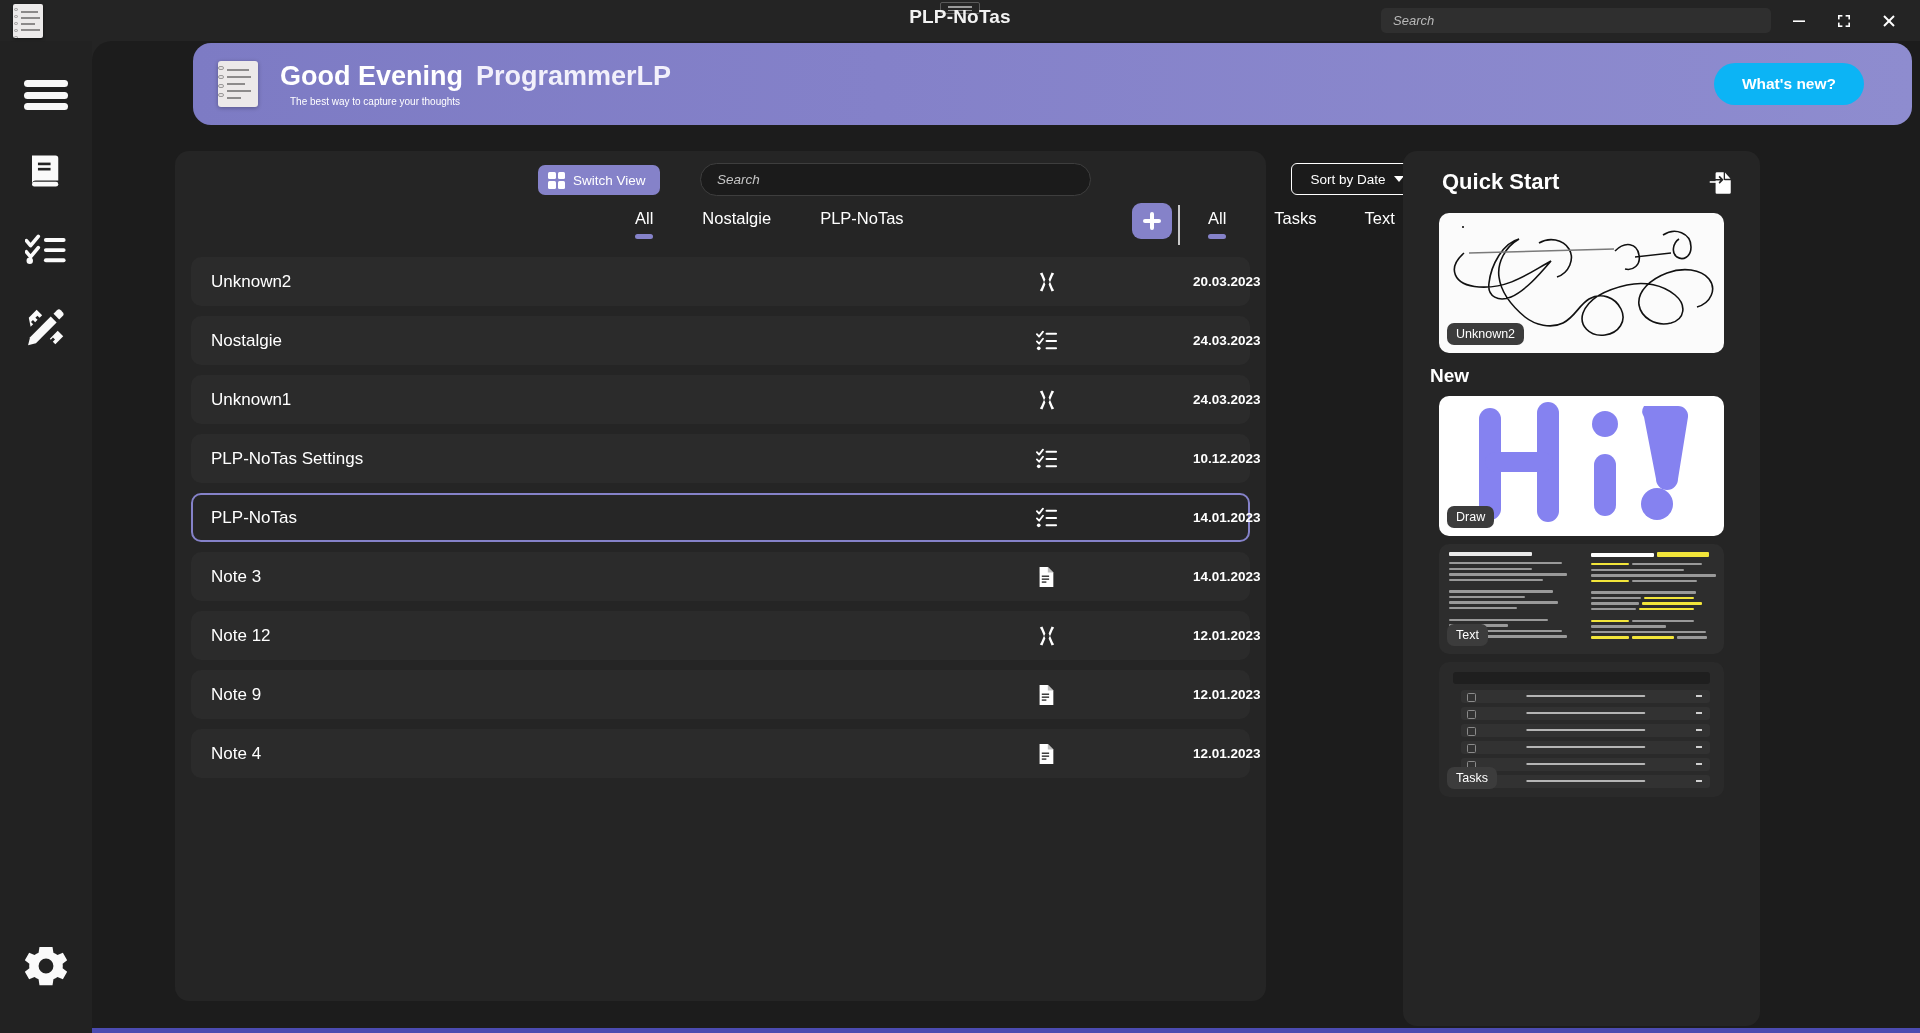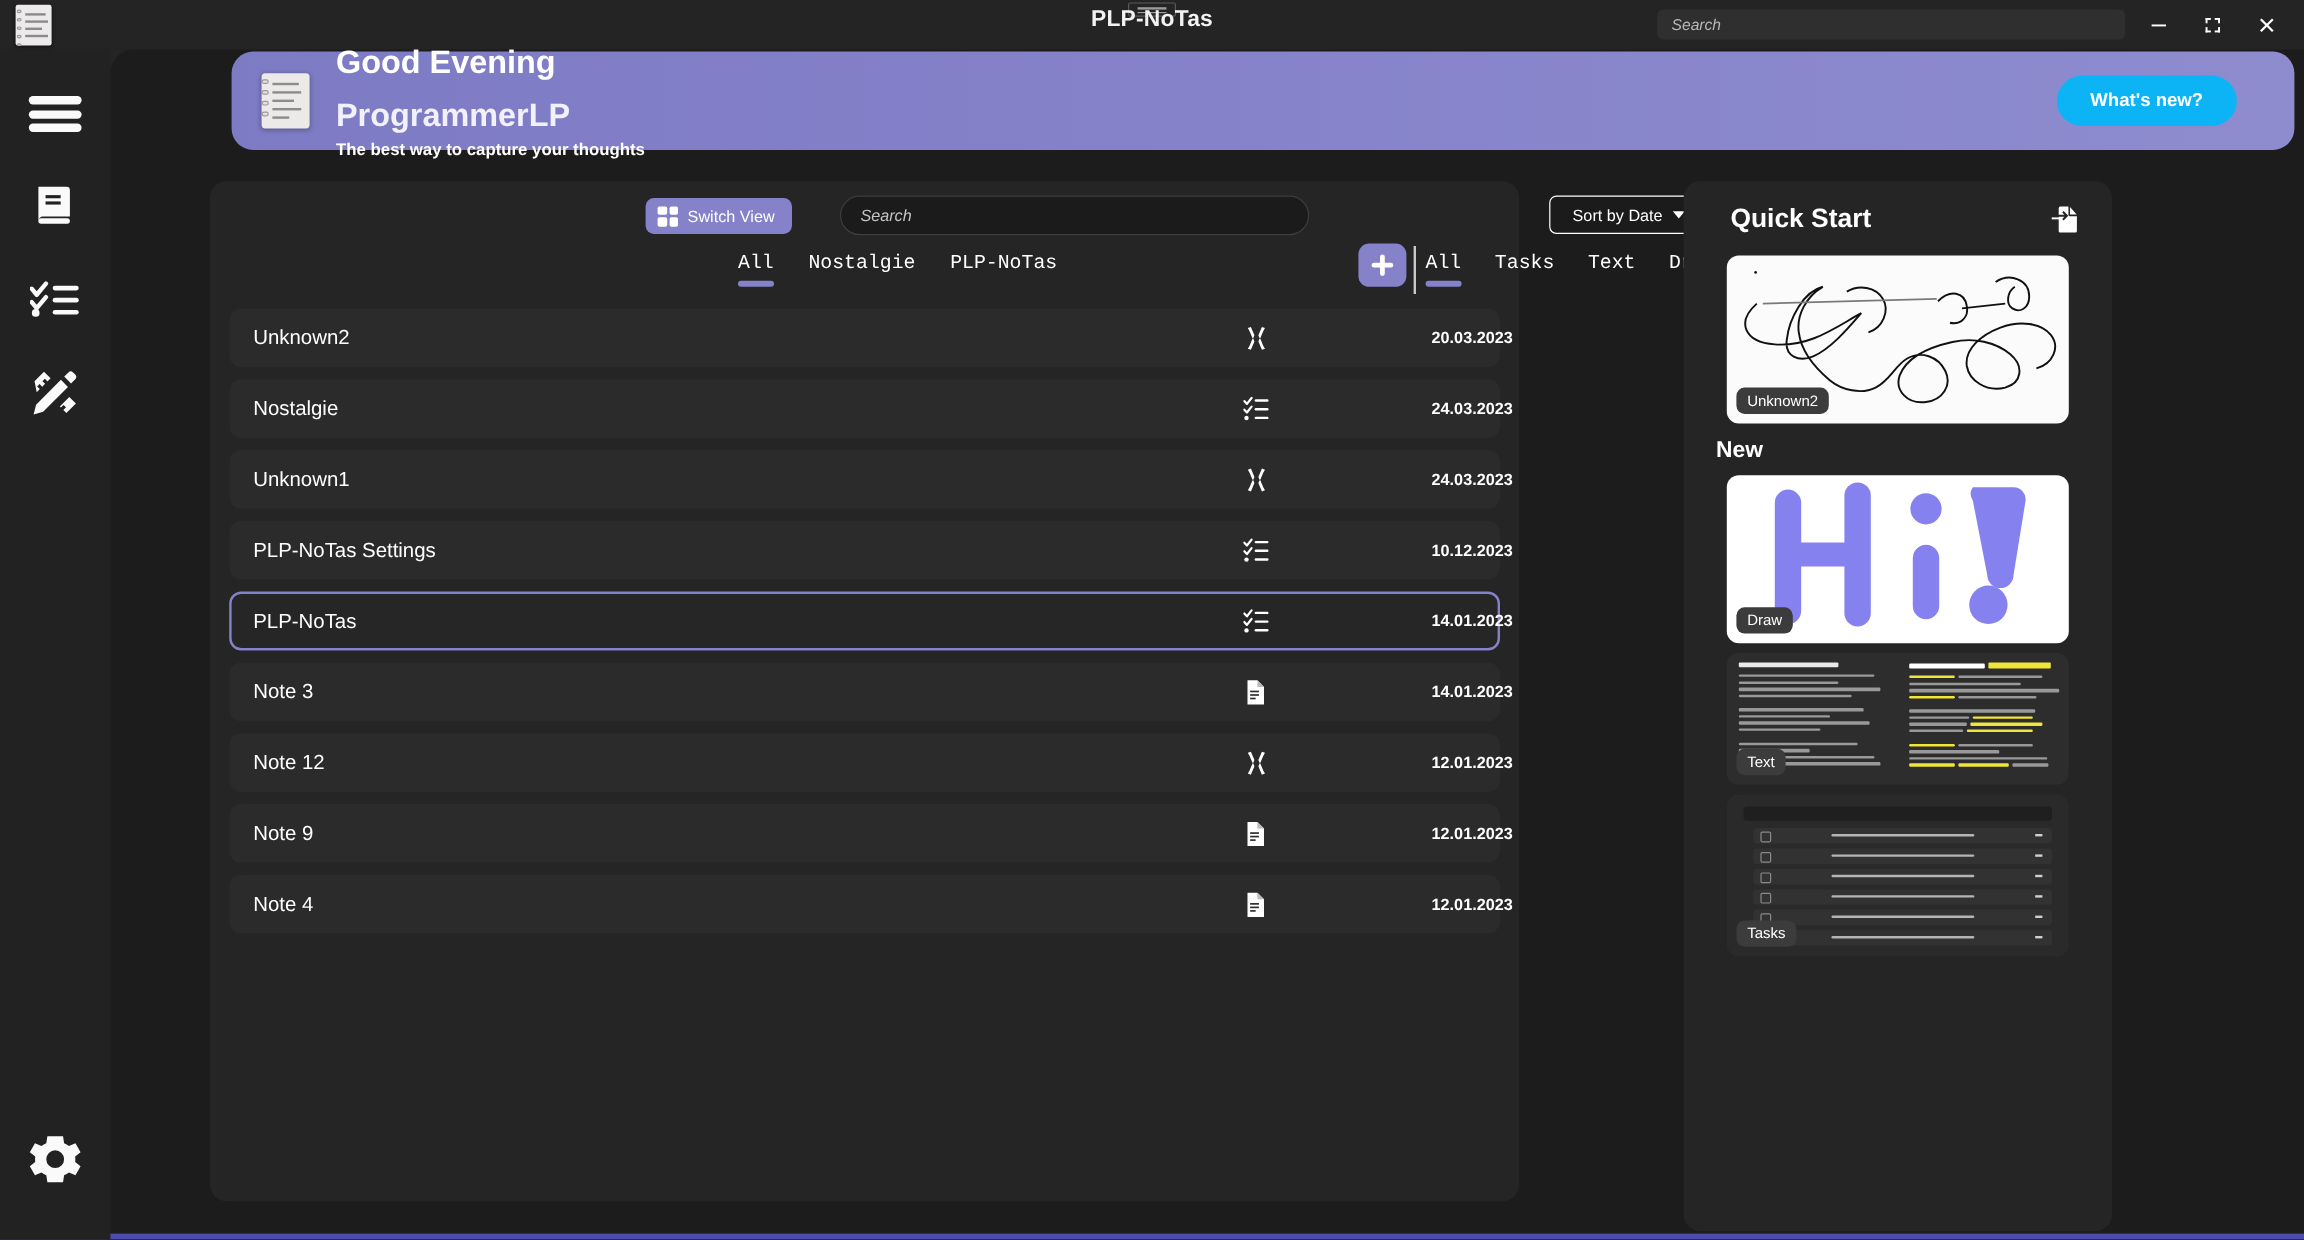--- a/index.html
+++ b/index.html
@@ -85,24 +85,24 @@
     border-radius: 18px;
     display: flex; align-items: center;
   }
   .banner-icon {
     width: 40px; height: 46px; margin-left: 25px; background: #ece9e9; border-radius: 3px;
     position: relative; box-shadow: 0 1px 4px rgba(0,0,0,.3); flex: none;
   }
   .banner-icon .bl { position: absolute; left: 9px; height: 1.8px; background: #8d8b8b; }
   .banner-icon .br { position: absolute; left: 0px; width: 6px; height: 4px; border: 1px solid #9c9a9a; border-radius: 2px; background: #e4e1e1; }
   .banner-text { margin-left: 22px; }
-  .greet-line { display: flex; align-items: baseline; gap: 13px; flex-direction: column; }
+  .greet-line { display: flex; align-items: baseline; gap: 13px; }
   .greet-1 { font-size: 27px; font-weight: 700; color: #ffffff; }
   .greet-2 { font-size: 27px; font-weight: 700; color: #f2f0fb; }
-  .greet-sub { font-size: 14px; font-weight: 700; color: #ffffff; margin-top: 4px; }
+  .greet-sub { font-size: 10px; font-weight: 400; color: #ffffff; margin-top: 4px; margin-left: 10px; }
   .whats-new {
     position: absolute; right: 48px; top: 20px;
     background: #0cb4f5; color: #ffffff; border: none;
     height: 42px; padding: 0 28px; border-radius: 21px;
     font-size: 15.5px; font-weight: 700; font-family: "Liberation Sans", sans-serif;
   }
 
   
   .notes-panel {
     position: absolute; left: 83px; top: 110px; width: 1091px; height: 850px;
@@ -132,21 +132,21 @@
     display: flex; align-items: center; justify-content: center; gap: 8px;
     font-family: "Liberation Sans", sans-serif;
   }
   .caret { width: 0; height: 0; border-left: 5px solid transparent; border-right: 5px solid transparent; border-top: 6px solid #ffffff; }
 
   .tabs-row { position: relative; height: 44px; }
   .tabs-left { position: absolute; left: 440px; top: 0; display: flex; gap: 29px; }
   .tabs-right { position: absolute; left: 1013px; top: 0; display: flex; gap: 28px; }
   .tab {
     position: relative; font-size: 16.5px; color: #ffffff; padding-bottom: 11px;
-    font-family: Liberation Mono, monospace; white-space: nowrap;
+    font-family: Liberation Sans, sans-serif; white-space: nowrap; margin-left: 20px;
   }
   .tab.active::after {
     content: ""; position: absolute; left: 0; right: 0; bottom: 0;
     height: 5px; background: #8582c9; border-radius: 3px;
   }
   .add-btn {
     position: absolute; left: 957px; top: -6px; width: 40px; height: 36px;
     background: #8582c9; border: none; border-radius: 9px;
     display: flex; align-items: center; justify-content: center;
   }

